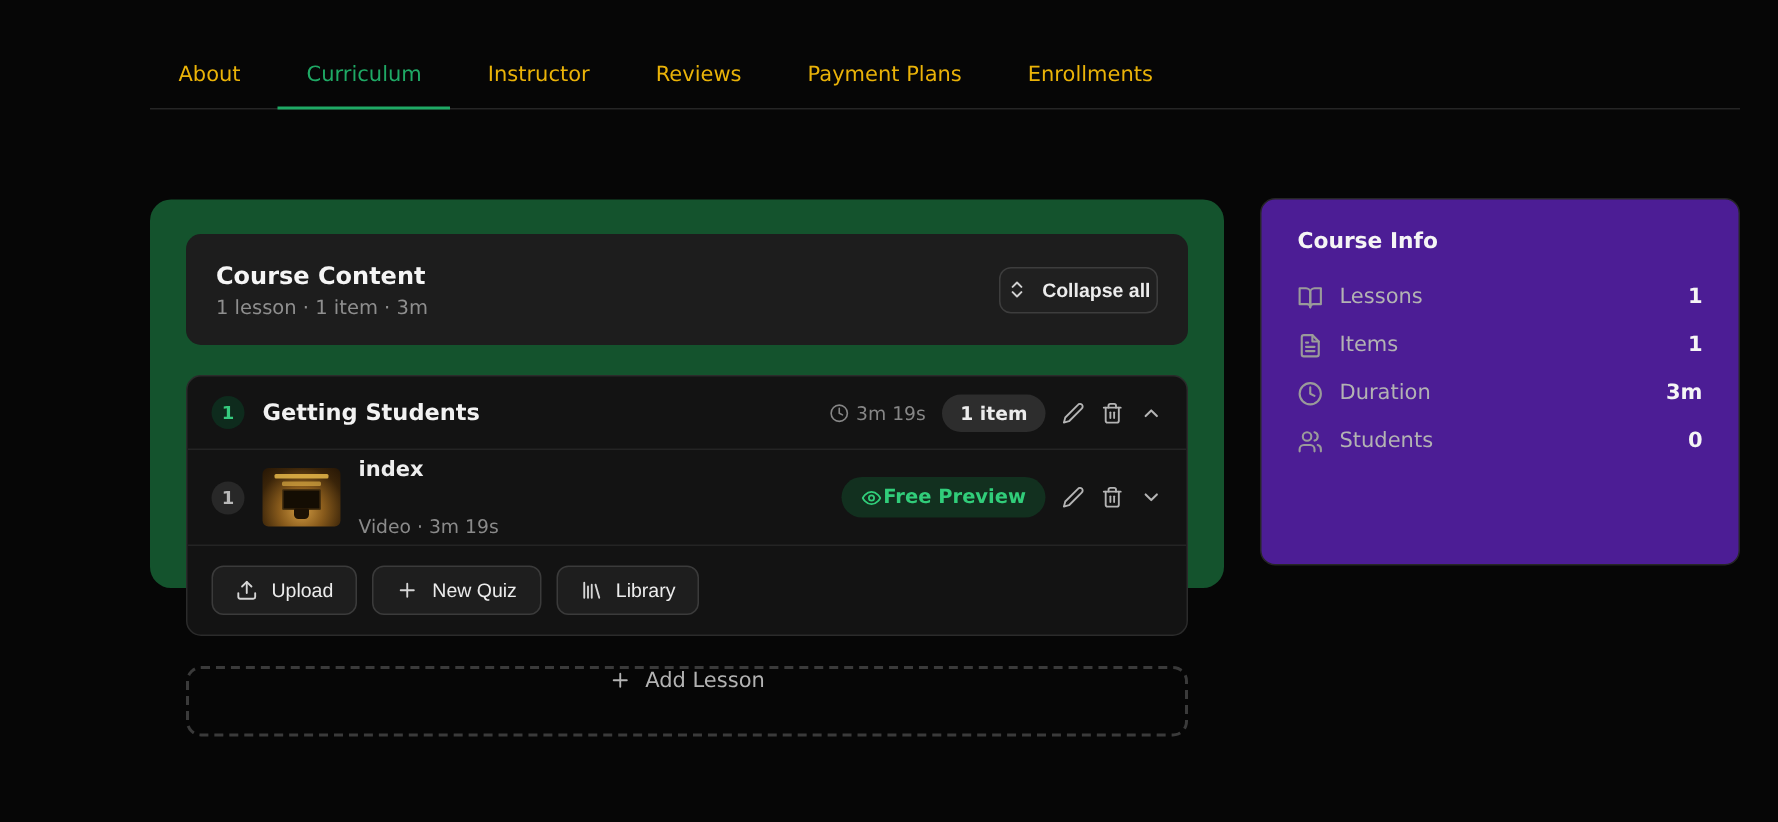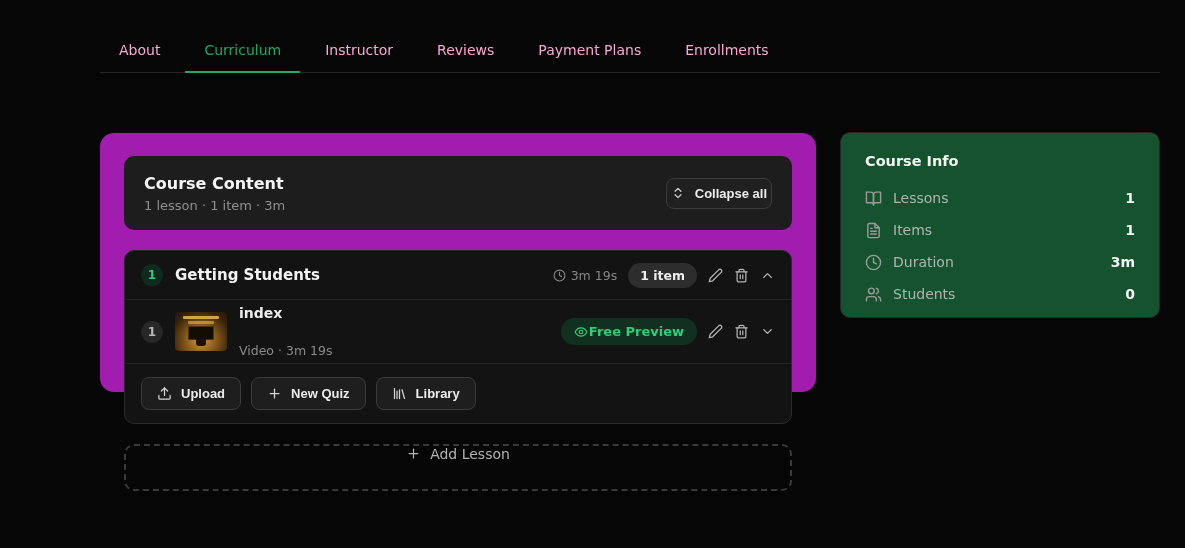--- a/index.html
+++ b/index.html
@@ -13,31 +13,31 @@
   }
   svg { display:block; }
 
   
   .tabbar {
     position:absolute; left:100px; top:28px; width:1060px; height:45px;
     display:flex; gap:6px; border-bottom:1px solid #252525;
   }
   .tab {
     display:flex; align-items:center; padding:0 19px; height:100%;
-    font-size:14px; color:#f9a8d4; cursor:pointer; position:relative; white-space:nowrap;
+    font-size:14px; color:#eab308; cursor:pointer; position:relative; white-space:nowrap;
   }
   .tab.active { color:#1fa965; font-weight:500; }
   .tab.active::after {
     content:""; position:absolute; left:0; right:0; bottom:-1px; height:2px; background:#1fa965;
   }
 
   
   .main-card {
     position:absolute; left:100px; top:133px; width:716px; height:259px;
-    background:#a21caf; border-radius:14px; padding:23px 24px;
+    background:#14532d; border-radius:14px; padding:23px 24px;
   }
 
   .cc-header {
     background:#1d1d1d; border-radius:10px; height:74px;
     padding:14px 20px; display:flex; align-items:center; justify-content:space-between;
   }
   .cc-title { font-size:16px; font-weight:700; color:#f5f5f5; }
   .cc-summary { font-size:13px; color:#8f8f8f; margin-top:5px; }
   .collapse-btn {
     display:flex; align-items:center; gap:10px;
@@ -98,34 +98,34 @@
   .free-preview {
     display:flex; align-items:center; gap:1px;
     background:#12301f; color:#31cd7a; font-size:13px; font-weight:600;
     padding:6px 13px; border-radius:999px; cursor:pointer; white-space:nowrap;
   }
 
   .actions-row { display:flex; gap:10px; padding:13px 16px; }
   .action-btn {
     display:flex; align-items:center; gap:9px;
     background:#1e1e1e; border:1px solid #3b3b3b; border-radius:8px;
-    padding:8px 15px; color:#ececec; font-weight:700; font-size:13px; cursor:pointer;
+    padding:8px 15px; color:#ececec; font-weight:400; font-size:13px; cursor:pointer;
   }
   .action-btn svg { color:#d5d5d5; }
 
   .add-lesson {
     margin-top:20px; height:47px; border:2px dashed #3a3a3a; border-radius:10px;
     display:flex; align-items:flex-start; justify-content:center; gap:9px;
     color:#b3b3b3; font-size:14px; cursor:pointer;
   }
 
   
   .info-card {
-    position:absolute; left:840px; top:132px; width:320px; height:186px;
-    background:#14532d; border:1px solid #262626; border-radius:10px;
+    position:absolute; left:840px; top:132px; width:320px; height:245px;
+    background:#4c1d95; border:1px solid #262626; border-radius:10px;
     padding:20px 24px;
   }
   .info-title { font-size:14.5px; font-weight:700; color:#f5f5f5; margin-bottom:13px; }
   .info-row { display:flex; align-items:center; gap:11px; height:32px; }
   .info-row .i-icon { color:#9a9a9a; display:flex; }
   .info-label { font-size:14px; color:#b3b3b3; }
   .info-value { margin-left:auto; font-size:14px; font-weight:700; color:#f5f5f5; }
 </style>
 </head>
 <body>

